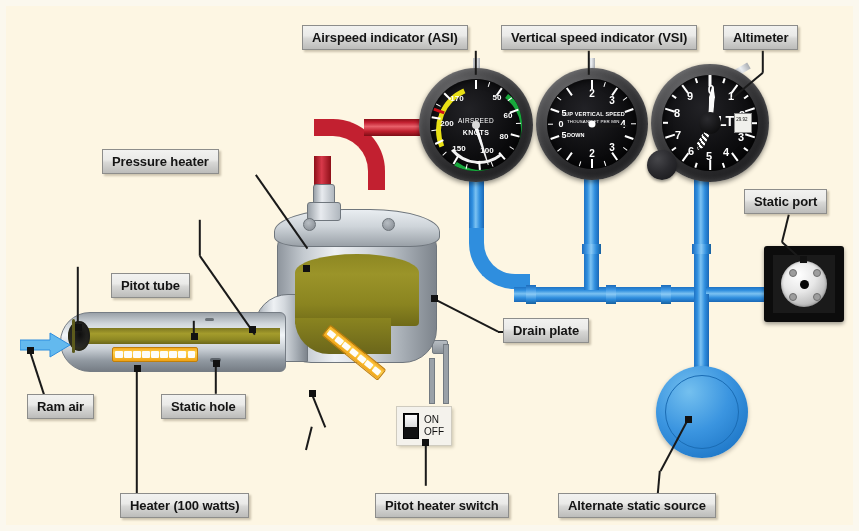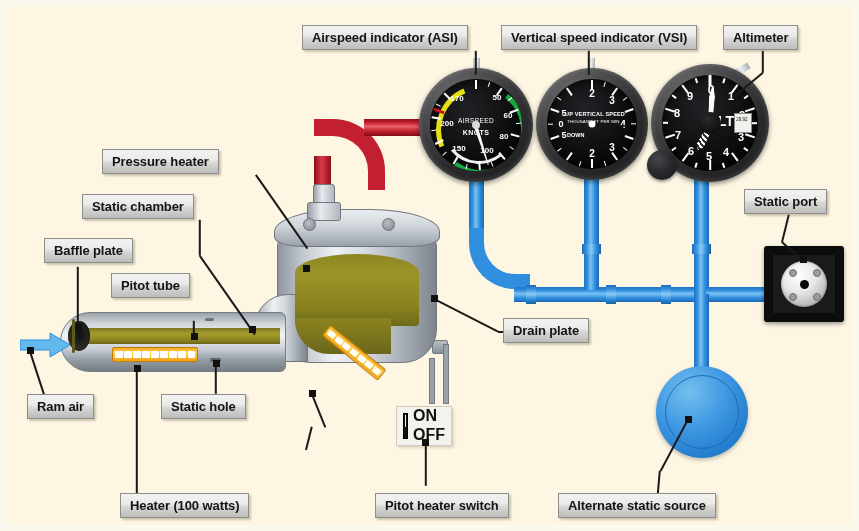--- a/index.html
+++ b/index.html
@@ -126,21 +126,21 @@
     display:flex;align-items:center;gap:1.5px;padding:0 2px;box-sizing:border-box;}
   .coil{flex:1 1 auto;height:58%;background:#fdfdfa;border-radius:1px;}
 
   
   .switchbox{position:absolute;z-index:22;background:#f4f2ec;border:1px solid #cfcbbf;
     box-shadow:1.5px 1.5px 3px rgba(80,70,40,.25);display:flex;align-items:center;gap:5px;padding:0 6px;box-sizing:border-box;}
   .sw-toggle{width:16px;height:26px;background:#111;border:1.5px solid #000;position:relative;box-sizing:border-box;}
   .sw-lever{position:absolute;left:1px;right:1px;top:1px;height:52%;
     background:linear-gradient(to bottom,#fdfdfd,#dcdcdc);}
   .sw-labels{display:flex;flex-direction:column;justify-content:center;line-height:1.18;}
-  .sw-labels span{font-size:16px;font-weight:bold;color:#111;}
+  .sw-labels span{font-size:10px;font-weight:normal;color:#111;}
 
   .ramarrow{position:absolute;z-index:14;}
   .drainstub{position:absolute;z-index:9;background:linear-gradient(to bottom,#b7bdc3,#8a9198);border:1px solid #737a81;}
 </style>
 </head>
 <body>
 
 <div id="figure">
 <div id="stage">
 
@@ -431,22 +431,20 @@
       <span>ON</span>
       <span>OFF</span>
     </div>
   </div>
 
   <div class="label" style="left:296px;top:19px;">Airspeed indicator (ASI)</div>
   <div class="label" style="left:495px;top:19px;">Vertical speed indicator (VSI)</div>
   <div class="label" style="left:738px;top:183px;">Static port</div>
   <div class="label" style="left:717px;top:19px;">Altimeter</div>
   <div class="label" style="left:96px;top:143px;">Pressure heater</div>
-  <div class="label" style="left:76px;top:188px;">Static chamber</div>
-  <div class="label" style="left:38px;top:232px;">Baffle plate</div>
   <div class="label" style="left:105px;top:267px;">Pitot tube</div>
   <div class="label" style="left:497px;top:312px;">Drain plate</div>
   <div class="label" style="left:21px;top:388px;">Ram air</div>
   <div class="label" style="left:155px;top:388px;">Static hole</div>
   <div class="label" style="left:114px;top:487px;">Heater (100 watts)</div>
   <div class="label" style="left:369px;top:487px;">Pitot heater switch</div>
   <div class="label" style="left:552px;top:487px;">Alternate static source</div>
 
 </div>
 </div>

